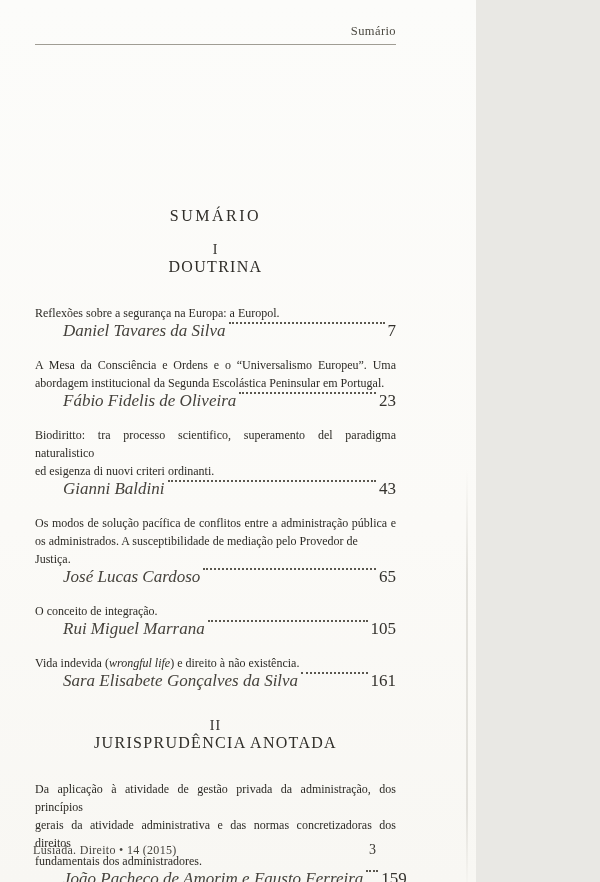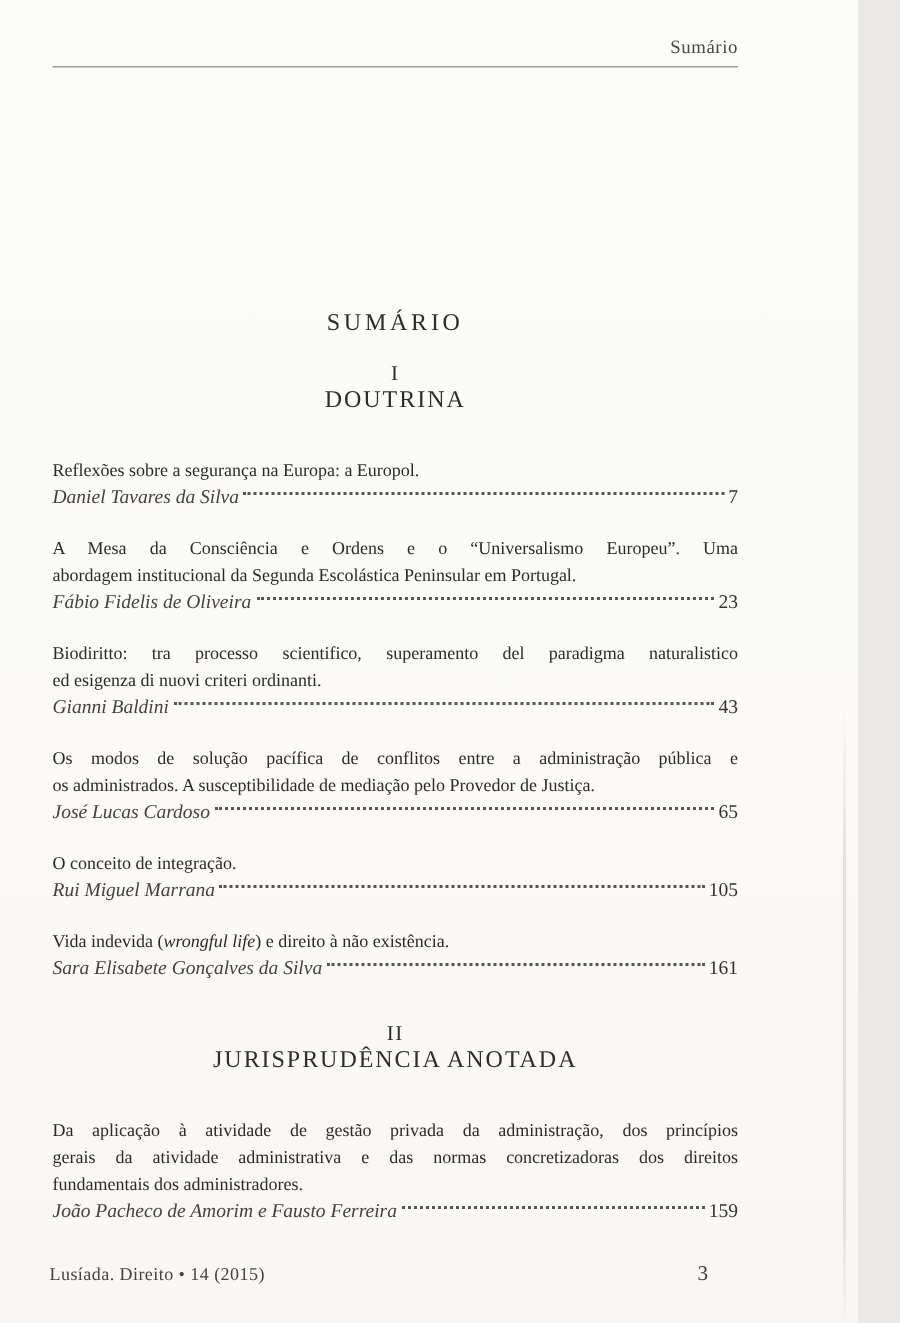--- a/index.html
+++ b/index.html
@@ -2,21 +2,21 @@
 <html lang="pt"><head>
 <meta charset="utf-8">
 <style>
   html,body{margin:0;padding:0;}
   body{
     width:600px;height:882px;
     background:#e9e8e4;
     font-family:"Liberation Serif","DejaVu Serif",serif;
   }
   .page{
-    position:relative;width:572px;height:882px;overflow:hidden;
+    position:relative;width:476px;height:882px;overflow:hidden;
     background:linear-gradient(180deg,#fcfcfa 0%,#fbfaf7 60%,#f8f7f3 100%);
     color:#33312c;
   }
   
   .running-head{
     position:absolute;top:24px;left:35px;right:80px;
     text-align:right;font-size:12.5px;color:#4a4840;letter-spacing:.4px;
   }
   .head-rule{
     position:absolute;top:44px;left:35px;right:80px;
@@ -37,22 +37,22 @@
     margin-bottom:28px;
   }
   .toc-section + .toc-section{margin-top:28px;}
   .entry{margin-bottom:16px;}
   .entry:last-child{margin-bottom:0;}
   .entry-title{font-size:12px;line-height:18px;color:#2c2a25;}
   .entry-title .tline{min-height:18px;}
   .entry-title .tjust{text-align:justify;text-align-last:justify;}
   .entry-title .it{font-style:italic;}
   .entry-line{
-    display:flex;align-items:center;
-    font-size:13px;line-height:18px;
+    display:flex;align-items:flex-start;
+    font-size:17px;line-height:18px;margin-left:28px;
   }
   .author{font-style:italic;color:#45423c;white-space:nowrap;}
   .dots{
     flex:1 1 auto;min-width:12px;
     border-bottom:2px dotted #5a574f;
     margin:0 3px 4px 3px;
   }
   .pageno{color:#33312c;white-space:nowrap;}
   
   .footer{

